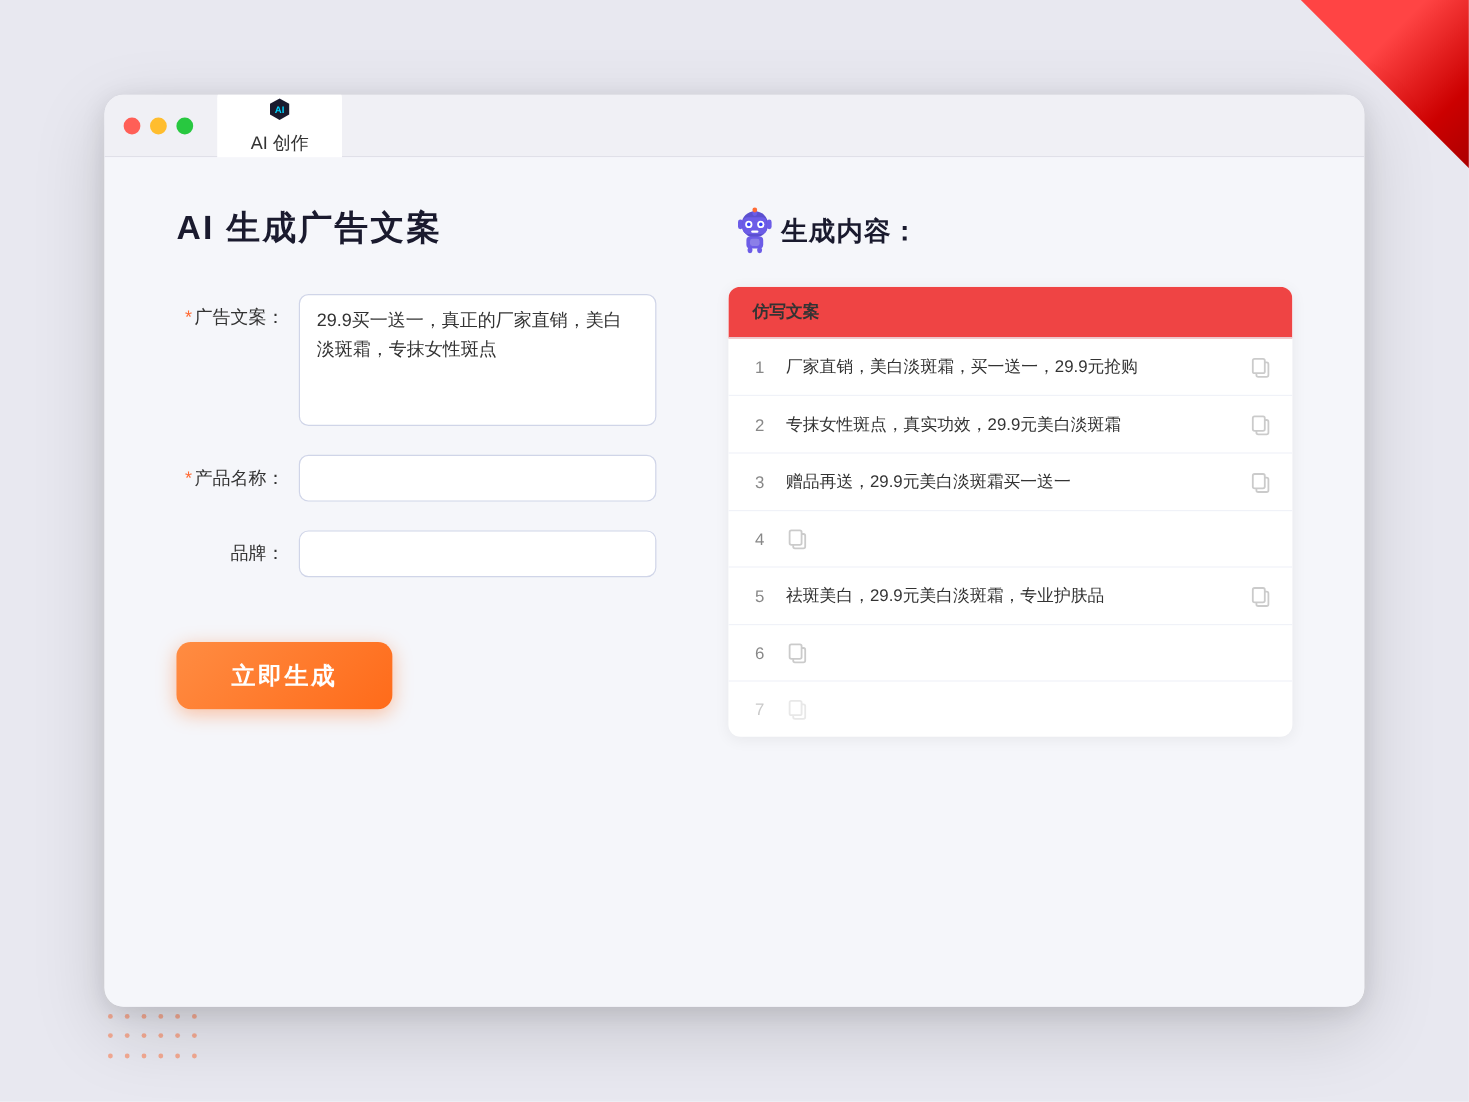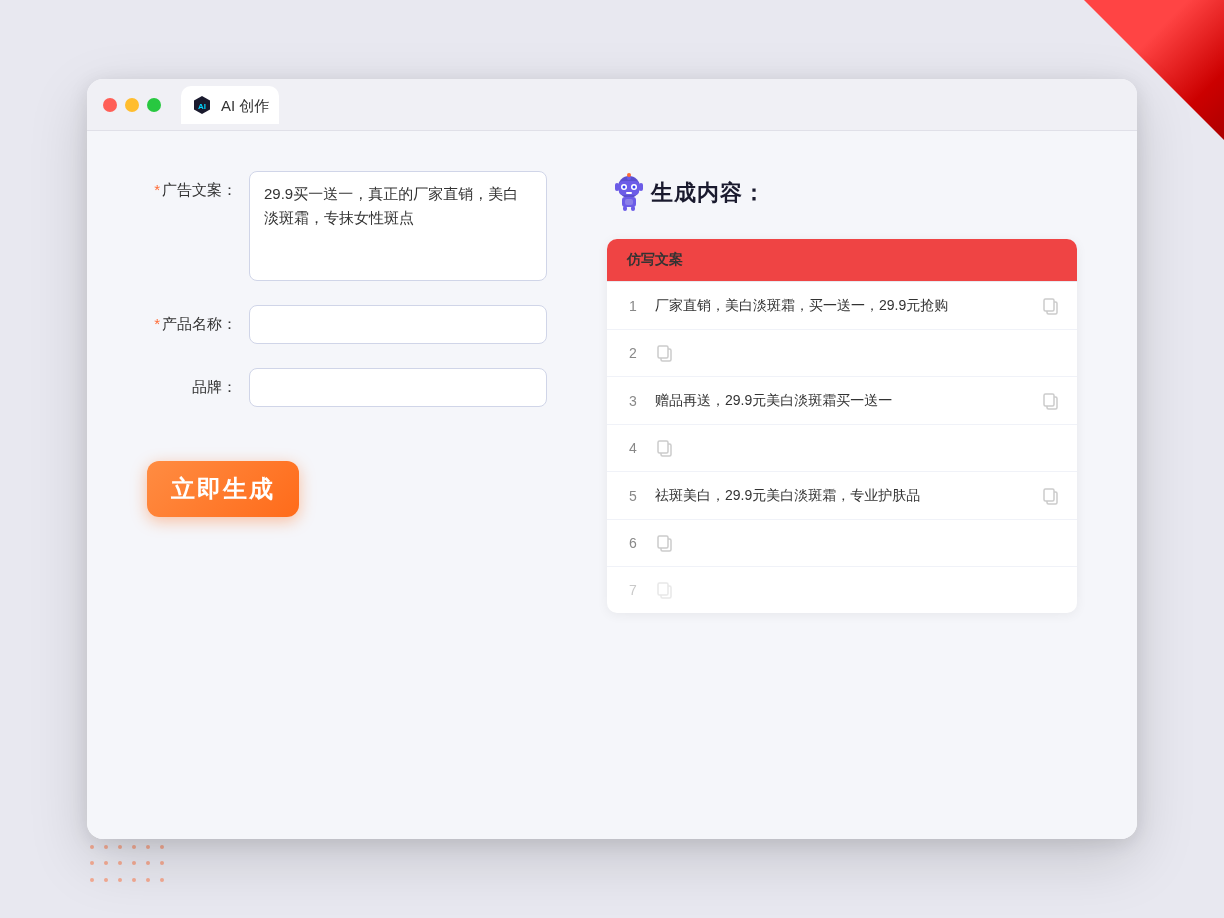--- a/index.html
+++ b/index.html
@@ -68,28 +68,29 @@
       width: 14px;
       height: 14px;
       border-radius: 50%;
     }
     .traffic-light.red { background: #ff5f57; }
     .traffic-light.yellow { background: #ffbd2e; }
     .traffic-light.green { background: #28c840; }
 
     .tab {
       display: flex;
-      align-items: flex-end;
+      align-items: center;
       gap: 8px;
       background: #ffffff;
       border-radius: 10px 10px 0 0;
-      padding: 8px 10px;
+      padding: 8px 28px;
       font-size: 15px;
       color: #333;
       font-weight: 500;
+      flex-direction: column;
     }
 
     .tab-icon {
       width: 22px;
       height: 22px;
     }
 
     
     .main-content {
       flex: 1;
@@ -149,27 +150,27 @@
       resize: none;
     }
 
     .form-textarea {
       height: 110px;
       line-height: 1.6;
     }
 
     .generate-btn {
       margin-top: 30px;
-      width: 152px;
+      width: 180px;
       height: 56px;
       background: linear-gradient(135deg, #ff8c42, #ff6b1a);
       border: none;
       border-radius: 12px;
       color: white;
-      font-size: 24px;
+      font-size: 20px;
       font-weight: 600;
       cursor: pointer;
       letter-spacing: 2px;
       box-shadow: 0 4px 16px rgba(255, 107, 26, 0.4);
       font-family: -apple-system, "PingFang SC", "Microsoft YaHei", sans-serif;
     }
 
     
     .right-panel {
       flex: 1;
@@ -316,20 +317,21 @@
         <polygon points="11,2 19,6.5 19,15.5 11,20 3,15.5 3,6.5" fill="#1a1a2e" stroke="none"></polygon>
         <text x="11" y="14.5" text-anchor="middle" font-size="8" fill="#00d4ff" font-weight="bold" font-family="Arial">AI</text>
       </svg>
       <span>AI 创作</span>
     </div>
   </div>
 
   <div class="main-content">
 
     <div class="left-panel">
+      <h1 class="page-title">AI 生成广告文案</h1>
 
       <div class="form-group">
         <label class="form-label">
           <span class="required-star">*</span><span>广告文案：</span>
         </label>
         <textarea class="form-input form-textarea" style="">29.9买一送一，真正的厂家直销，美白淡斑霜，专抹女性斑点</textarea>
       </div>
 
       <div class="form-group">
         <label class="form-label">
@@ -380,20 +382,21 @@
           <span class="row-number">1</span>
           <span class="row-text">厂家直销，美白淡斑霜，买一送一，29.9元抢购</span>
           <svg class="copy-icon" viewBox="0 0 20 20" fill="none">
             <rect x="6" y="6" width="10" height="12" rx="1.5" stroke="#999" stroke-width="1.5"></rect>
             <rect x="3" y="3" width="10" height="12" rx="1.5" stroke="#999" stroke-width="1.5" fill="white"></rect>
           </svg>
         </div>
 
         <div class="table-row">
           <span class="row-number">2</span>
+          <span class="row-text">专抹女性斑点，真实功效，29.9元美白淡斑霜</span>
           <svg class="copy-icon" viewBox="0 0 20 20" fill="none">
             <rect x="6" y="6" width="10" height="12" rx="1.5" stroke="#999" stroke-width="1.5"></rect>
             <rect x="3" y="3" width="10" height="12" rx="1.5" stroke="#999" stroke-width="1.5" fill="white"></rect>
           </svg>
         </div>
 
         <div class="table-row">
           <span class="row-number">3</span>
           <span class="row-text">赠品再送，29.9元美白淡斑霜买一送一</span>
           <svg class="copy-icon" viewBox="0 0 20 20" fill="none">

